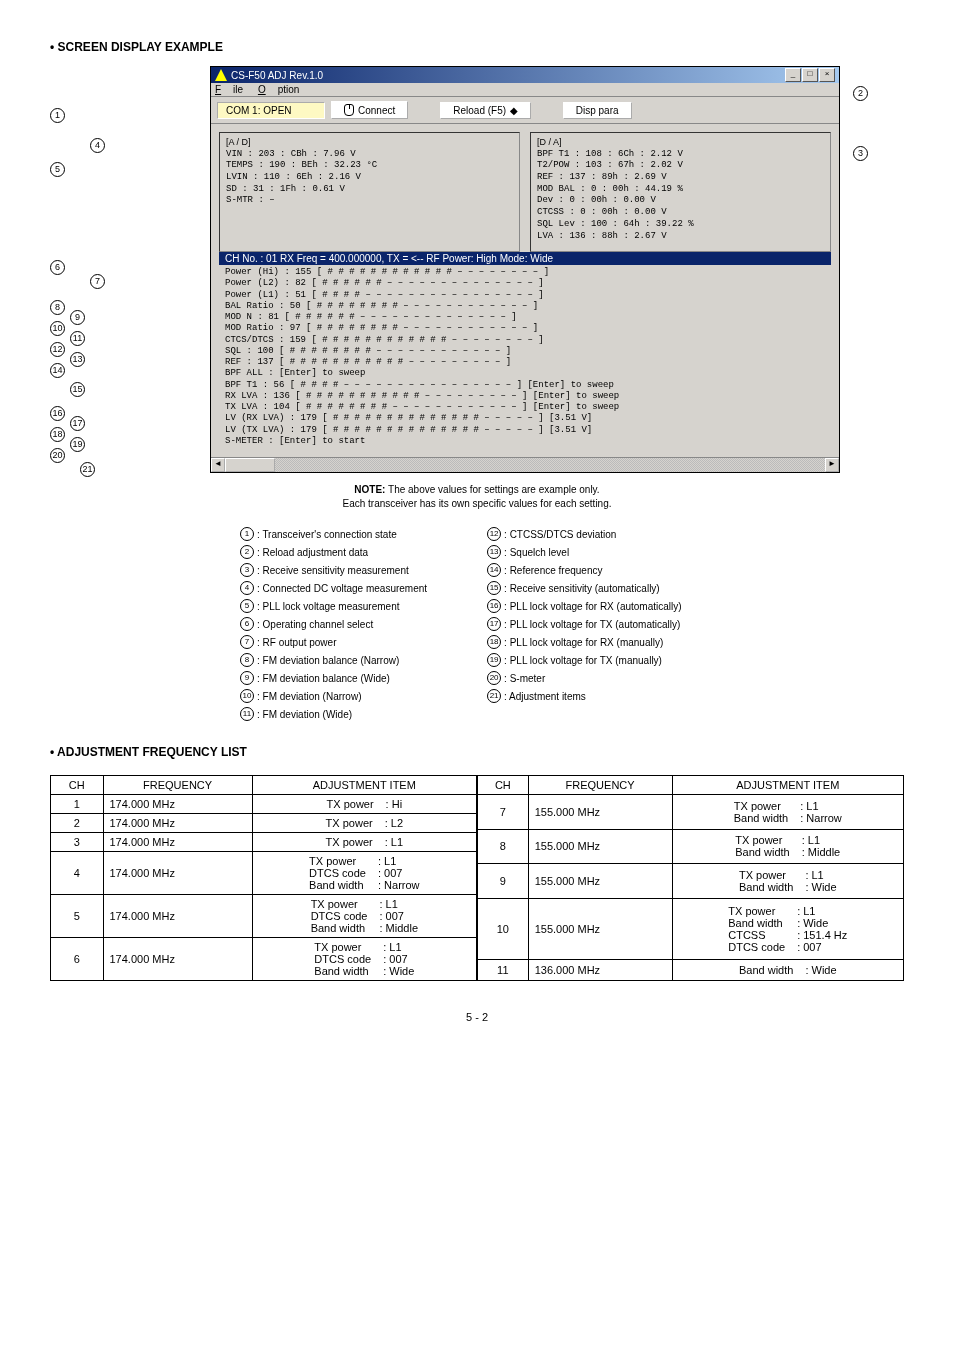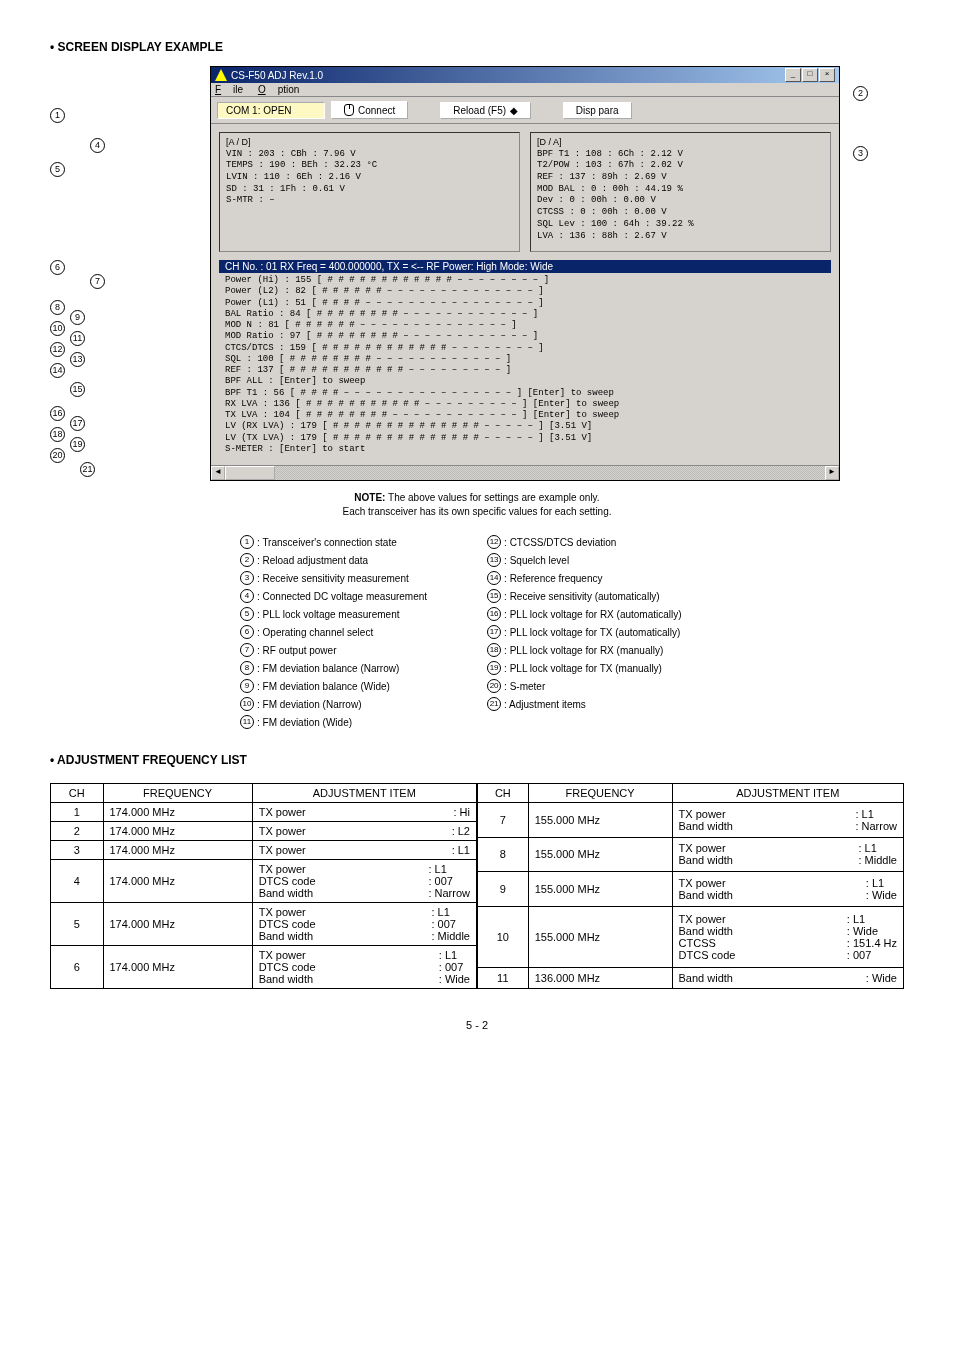--- a/index.html
+++ b/index.html
@@ -106,21 +106,20 @@
   }
   .mouse-icon::after {
     content: ""; position: absolute; top:0; left:50%; width:1px; height:4px; background:#000;
   }
   .content-area {
     padding: 8px 8px 4px 8px;
   }
   .panels {
     display: flex;
     gap: 10px;
-    margin-bottom: 8px;
   }
   .panel {
     border: 1px inset #888;
     background: #d6d3ce;
     padding: 4px 6px;
     font-size: 9px;
     flex: 1;
     min-height: 110px;
     line-height: 1.3;
     font-family: "Courier New", monospace;
@@ -225,21 +224,21 @@
     padding: 3px 6px;
     vertical-align: middle;
   }
   table.freq th {
     font-weight: normal;
     text-align: center;
   }
   table.freq td.ch { text-align: center; }
   table.freq td.freq { text-align: left; }
   table.freq td.adj { }
-  .adj-inner { display: flex; justify-content: space-between; gap: 12px; }
+  .adj-inner { display: flex; justify-content: center; gap: 12px; }
   .adj-inner .labels { white-space: pre; }
   .adj-inner .vals { white-space: pre; }
 
   .tables-row { display: flex; gap: 0px; }
   .tables-row table { flex: 1; }
 
   .page-num { text-align: center; margin-top: 30px; font-size: 11px; }
 </style>
 </head>
 <body>
@@ -321,21 +320,21 @@
           <div>CTCSS    :    0 :  00h :   0.00 V</div>
           <div>SQL Lev  : 100 :  64h :  39.22 %</div>
           <div>LVA      : 136 :  88h :   2.67 V</div>
         </div>
       </div>
       <div class="ch-bar">CH No.    : 01 RX Freq = 400.000000,   TX =          &lt;--       RF Power: High    Mode: Wide</div>
       <div class="listing" id="listing">
           <div class="row">Power (Hi)  : 155  [ # # # # # # # # # # # # – – – – – – – – ]</div>
           <div class="row">Power (L2)  :  82  [ # # # # # # – – – – – – – – – – – – – – ]</div>
           <div class="row">Power (L1)  :  51  [ # # # # – – – – – – – – – – – – – – – – ]</div>
-          <div class="row">BAL Ratio  :  84  [ # # # # # # # # – – – – – – – – – – – – ]</div>
+          <div class="row">BAL Ratio  :  50  [ # # # # # # # # – – – – – – – – – – – – ]</div>
           <div class="row">MOD N   :  81  [ # # # # # # – – – – – – – – – – – – – – ]</div>
           <div class="row">MOD Ratio  :  97  [ # # # # # # # # – – – – – – – – – – – – ]</div>
           <div class="row">CTCS/DTCS  : 159  [ # # # # # # # # # # # # – – – – – – – – ]</div>
           <div class="row">SQL  : 100  [ # # # # # # # # – – – – – – – – – – – – ]</div>
           <div class="row">REF  : 137  [ # # # # # # # # # # # – – – – – – – – – ]</div>
           <div class="row">BPF ALL  : [Enter]  to  sweep</div>
           <div class="row">BPF T1  :  56  [ # # # # – – – – – – – – – – – – – – – – ]  [Enter]  to  sweep</div>
           <div class="row">RX LVA  : 136  [ # # # # # # # # # # # – – – – – – – – – ]  [Enter]  to  sweep</div>
           <div class="row">TX LVA  : 104  [ # # # # # # # # – – – – – – – – – – – – ]  [Enter]  to  sweep</div>
           <div class="row">LV (RX LVA)  : 179  [ # # # # # # # # # # # # # # – – – – – ]  [3.51 V]</div>

